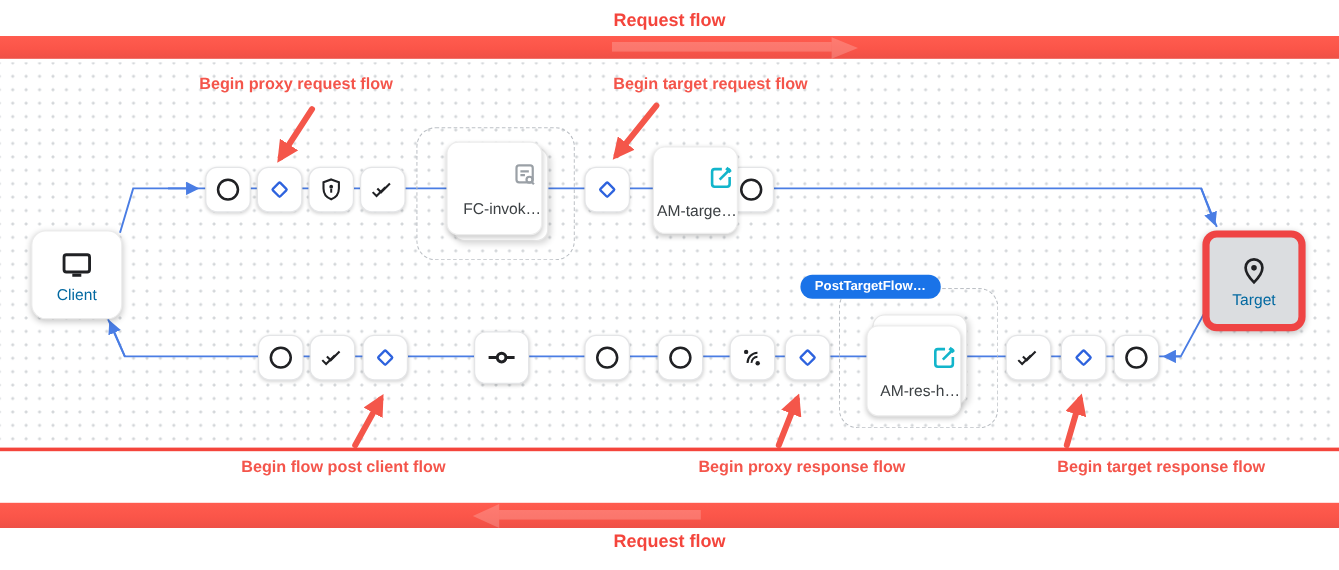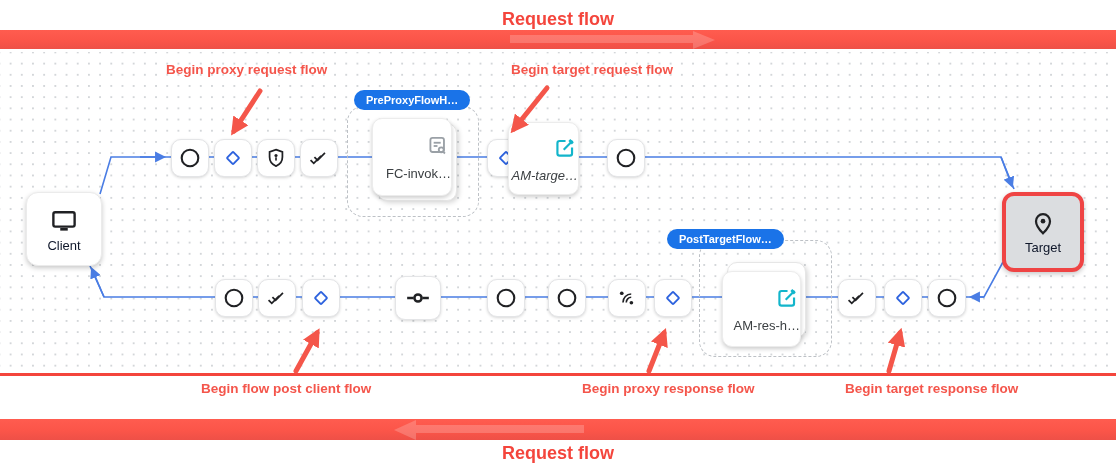--- a/index.html
+++ b/index.html
@@ -1,41 +1,41 @@
 <!DOCTYPE html>
 <html><head>
 <meta charset="utf-8">
 <style>
   html,body{margin:0;padding:0;background:#fff;}
   .stage{position:relative;width:1116px;height:475px;background:#fff;overflow:hidden;
          font-family:"Liberation Sans",sans-serif;}
   .flow-title{position:absolute;left:0;width:100%;text-align:center;color:#f4453c;
-              font-weight:bold;font-size:18px;}
+              font-weight:bold;font-size:15px;}
   .bar{position:absolute;left:0;width:100%;
        background:linear-gradient(180deg,#ff5c4f 0%,#fb5549 55%,#ee5047 100%);}
   .bar-band{position:absolute;height:8px;background:rgba(255,255,255,0.20);}
   .tri-right{position:absolute;width:0;height:0;border-top:9px solid transparent;
              border-bottom:9px solid transparent;border-left:22px solid rgba(255,255,255,0.20);}
   .tri-left{position:absolute;width:0;height:0;border-top:10px solid transparent;
             border-bottom:10px solid transparent;border-right:22px solid rgba(255,255,255,0.20);}
   .canvas{position:absolute;left:0;top:52px;width:1116px;height:322px;
           background-image:radial-gradient(circle,#d3d6d9 1.1px,rgba(0,0,0,0) 1.4px);
           background-size:11.2px 11.2px;background-position:5px 6px;}
   .red-line{position:absolute;left:0;top:373px;width:100%;height:3px;background:#f4453c;}
   .annotation{position:absolute;color:#f4554b;font-weight:bold;font-size:13.5px;white-space:nowrap;}
   .lines{position:absolute;left:0;top:0;pointer-events:none;}
   .step{position:absolute;width:36px;height:36px;background:#fff;border:1px solid #e4e5e7;
         border-radius:10px;box-shadow:0 1px 3px rgba(0,0,0,0.16);
         display:flex;align-items:center;justify-content:center;}
   .step.wide{width:44px;height:42px;}
   .endpoint{position:absolute;width:74px;height:72px;border-radius:12px;display:flex;
             flex-direction:column;align-items:center;justify-content:center;gap:2px;
-            font-size:13px;color:#0f172a;}
+            font-size:13px;color:#0369a1;}
   .endpoint.client{background:#fff;border:1px solid #ebebeb;box-shadow:0 2px 5px rgba(0,0,0,0.22);}
-  .endpoint.target{background:#dbdde0;border:4px solid #ef4444;box-shadow:0 2px 5px rgba(0,0,0,0.22);}
+  .endpoint.target{background:#dbdde0;border:6px solid #ef4444;box-shadow:0 2px 5px rgba(0,0,0,0.22);}
   .group{position:absolute;border:1.6px dashed #bdc1c6;border-radius:16px;}
   .badge{position:absolute;background:#1a73e8;color:#fff;font-size:11px;font-weight:bold;
          padding:4px 12px;border-radius:12px;white-space:nowrap;z-index:5;}
   .policy-card{position:absolute;background:#fff;border:1px solid #ececec;border-radius:10px;
                box-shadow:0 2px 4px rgba(0,0,0,0.20);display:flex;flex-direction:column;
                align-items:flex-end;justify-content:center;gap:7px;font-size:13px;color:#3c4043;z-index:2;}
   .card-stack{position:absolute;background:#fff;border:1px solid #e6e6e6;border-radius:10px;
               box-shadow:2px 2px 5px rgba(0,0,0,0.16);z-index:1;}
 </style>
 </head>
@@ -108,42 +108,41 @@
   <div class="step" style="left:300px;top:139px;">
     <svg width="22" height="22" viewBox="0 0 24 24">
       <g fill="none" stroke="#202124" stroke-width="1.9">
         <path d="M7 11 l3.5 3.5 L18.5 6.5"></path>
         <path d="M2.8 14.3 l3.5 3.5 L14.3 9.8"></path>
         </g>
       </svg>
   </div>
 
   <div class="group" style="left:347px;top:106px;width:130px;height:109px;"></div>
-  <div class="badge" style="left:354px;top:90px;">PreProxyFlowH…</div>
   <div class="card-stack" style="left:377px;top:123px;width:78px;height:76px;"></div>
   <div class="policy-card" style="left:372px;top:118px;width:78px;height:76px;">
     <svg width="26" height="26" viewBox="0 0 24 24">
       <g fill="none" stroke="#9AA0A6" stroke-width="1.7">
         <rect x="5" y="4.5" width="12.5" height="13" rx="2"></rect>
         <line x1="8" y1="9" x2="14.5" y2="9"></line>
         <line x1="8" y1="12" x2="11.5" y2="12"></line>
         <circle cx="15" cy="15.5" r="2.3"></circle>
         <path d="M16.7 17.2 l1.7 1.7"></path>
         </g>
       </svg>
     <span>FC-invok…</span>
   </div>
 
   <div class="step" style="left:487px;top:139px;">
     <svg width="22" height="22" viewBox="0 0 24 24">
       <rect x="7.2" y="7.2" width="9.6" height="9.6" rx="1" transform="rotate(45 12 12)" fill="none" stroke="#2E63DE" stroke-width="2.1"></rect>
       </svg>
   </div>
 
-  <div class="policy-card" style="left:508px;top:122px;width:69px;height:71px;font-style:italic;">
+  <div class="policy-card" style="left:544px;top:122px;width:69px;height:71px;">
     <svg width="26" height="26" viewBox="0 0 24 24">
       <g fill="none" stroke="#12B5CB" stroke-width="2">
         <path d="M12.5 5.5 H7 a2 2 0 0 0 -2 2 V17 a2 2 0 0 0 2 2 h9.5 a2 2 0 0 0 2 -2 V11.5"></path>
         <path d="M10.8 13.6 l8.2 -8.2"></path>
         </g>
       <path d="M16.9 3.7 l3.2 3.2 -1.8 1.8 -3.2 -3.2 z" fill="#12B5CB"></path>
       </svg>
     <span>AM-targe…</span>
   </div>
 
@@ -246,21 +245,21 @@
       <path d="M296 371 L317 333" marker-end="url(#redArrow)"></path>
       <path d="M649 371 L664 333" marker-end="url(#redArrow)"></path>
       <path d="M889 371 L900 333" marker-end="url(#redArrow)"></path>
     </g>
   </svg>
 
   <div class="annotation" style="left:166px;top:62px;">Begin proxy request flow</div>
   <div class="annotation" style="left:511px;top:62px;">Begin target request flow</div>
   <div class="annotation" style="left:201px;top:381px;">Begin flow post client flow</div>
   <div class="annotation" style="left:566px;top:381px;padding-left:16px;">Begin proxy response flow</div>
-  <div class="annotation" style="left:845px;top:381px;text-align:right;">Begin target response flow</div>
+  <div class="annotation" style="left:881px;top:381px;text-align:right;">Begin target response flow</div>
 
   <div class="bar" style="top:419px;height:21px;">
     <div class="bar-band" style="left:416px;top:6px;width:168px;"></div>
     <div class="tri-left" style="left:394px;top:0.5px;"></div>
   </div>
   <div class="flow-title" style="top:443px;">Request flow</div>
 
 </div>
 
 </body></html>

